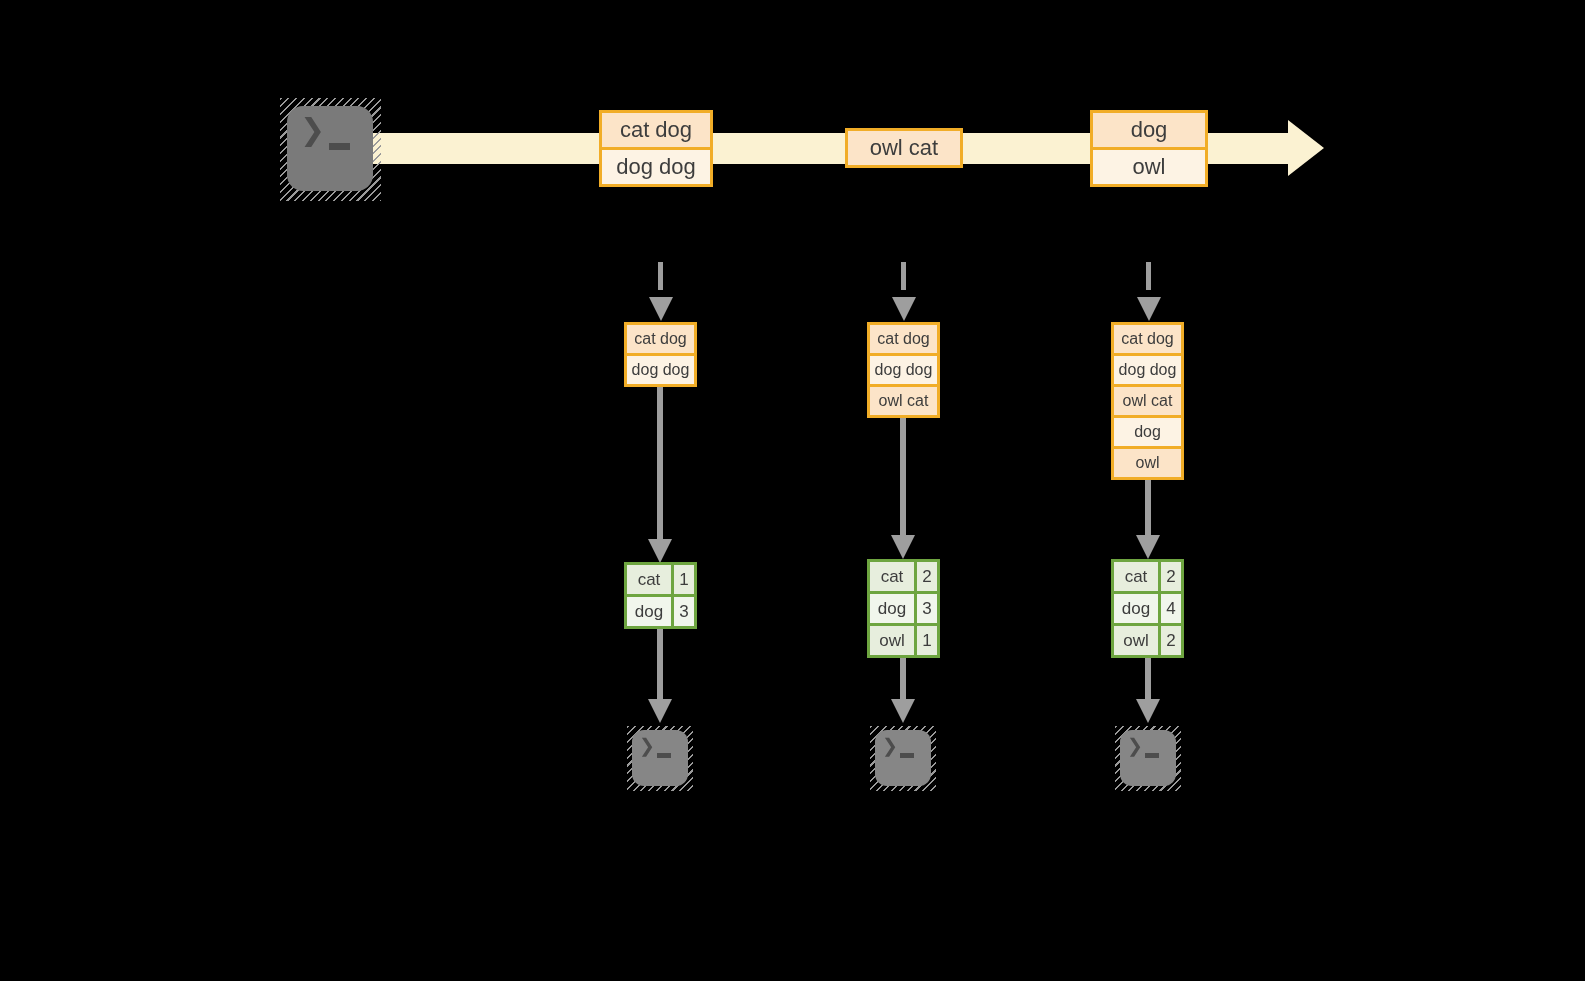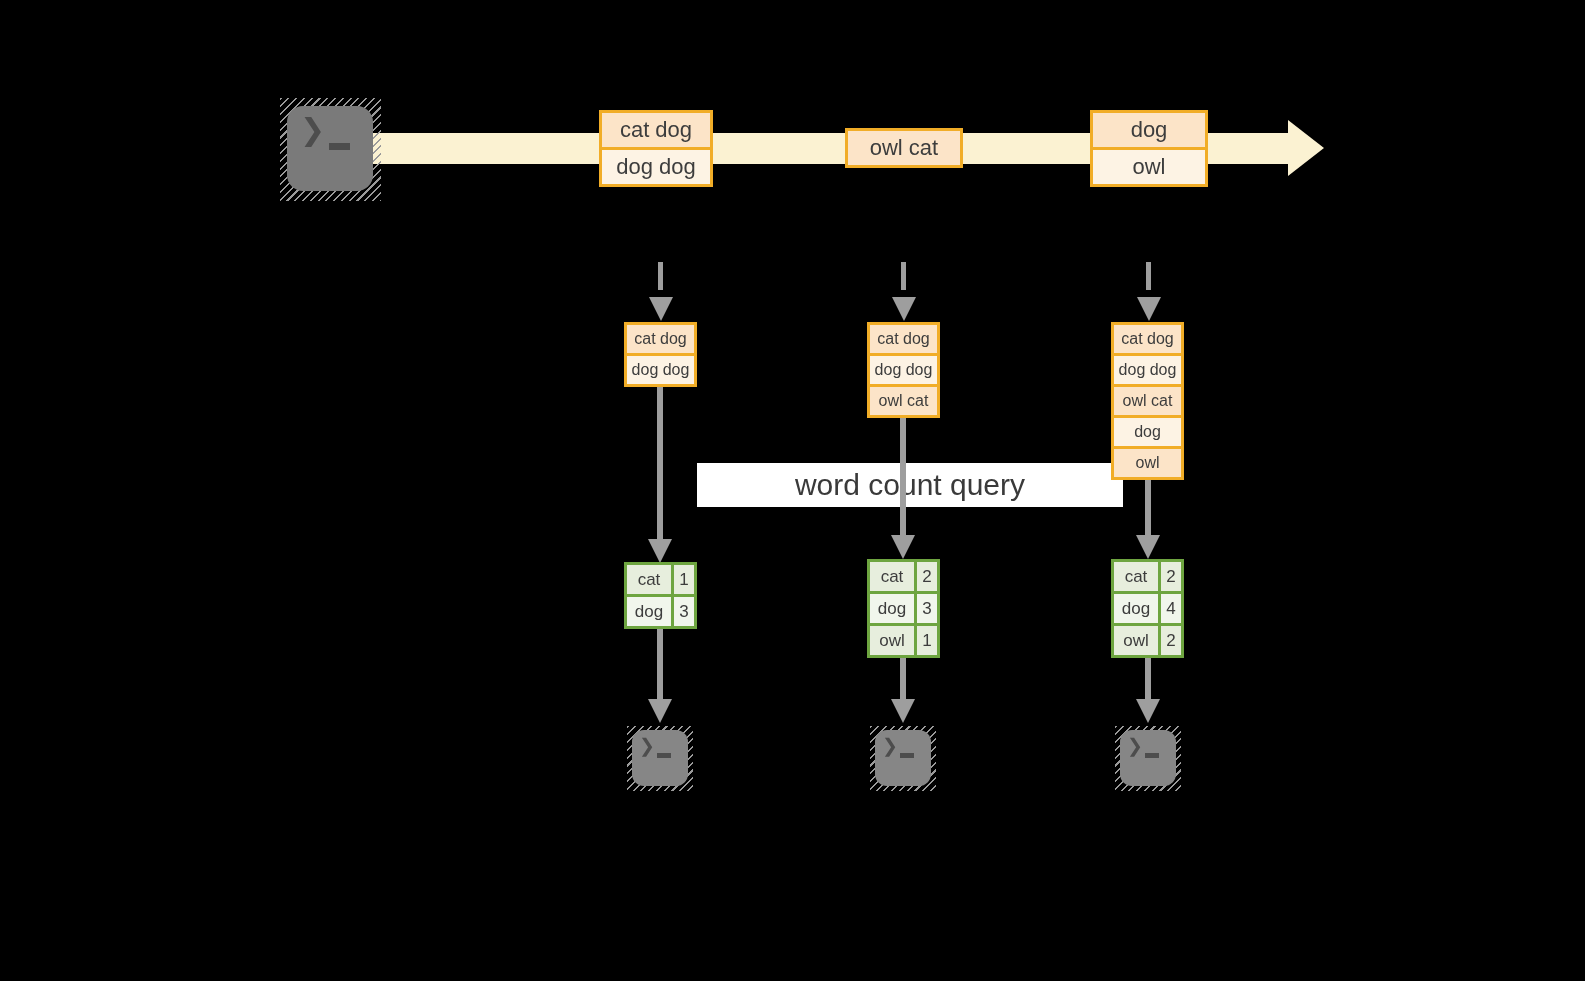--- a/index.html
+++ b/index.html
@@ -132,23 +132,20 @@
   </div>
 
   <div class="abs stack state-stack" style="left:1111px;top:322px;width:67px;">
     <div class="row a">cat dog</div>
     <div class="row b">dog dog</div>
     <div class="row a">owl cat</div>
     <div class="row b">dog</div>
     <div class="row a">owl</div>
   </div>
 
-  <div class="abs query-label" style="left:697px;top:463px;width:426px;height:44px;">
-    <span>word count query</span>
-  </div>
 
   <div class="abs vline" style="left:657px;top:387px;height:153px;"></div>
   <div class="abs tri-down" style="left:648px;top:539px;"></div>
 
   <div class="abs vline" style="left:900px;top:418px;height:118px;"></div>
   <div class="abs tri-down" style="left:891px;top:535px;"></div>
 
   <div class="abs vline" style="left:1145px;top:480px;height:56px;"></div>
   <div class="abs tri-down" style="left:1136px;top:535px;"></div>
 

